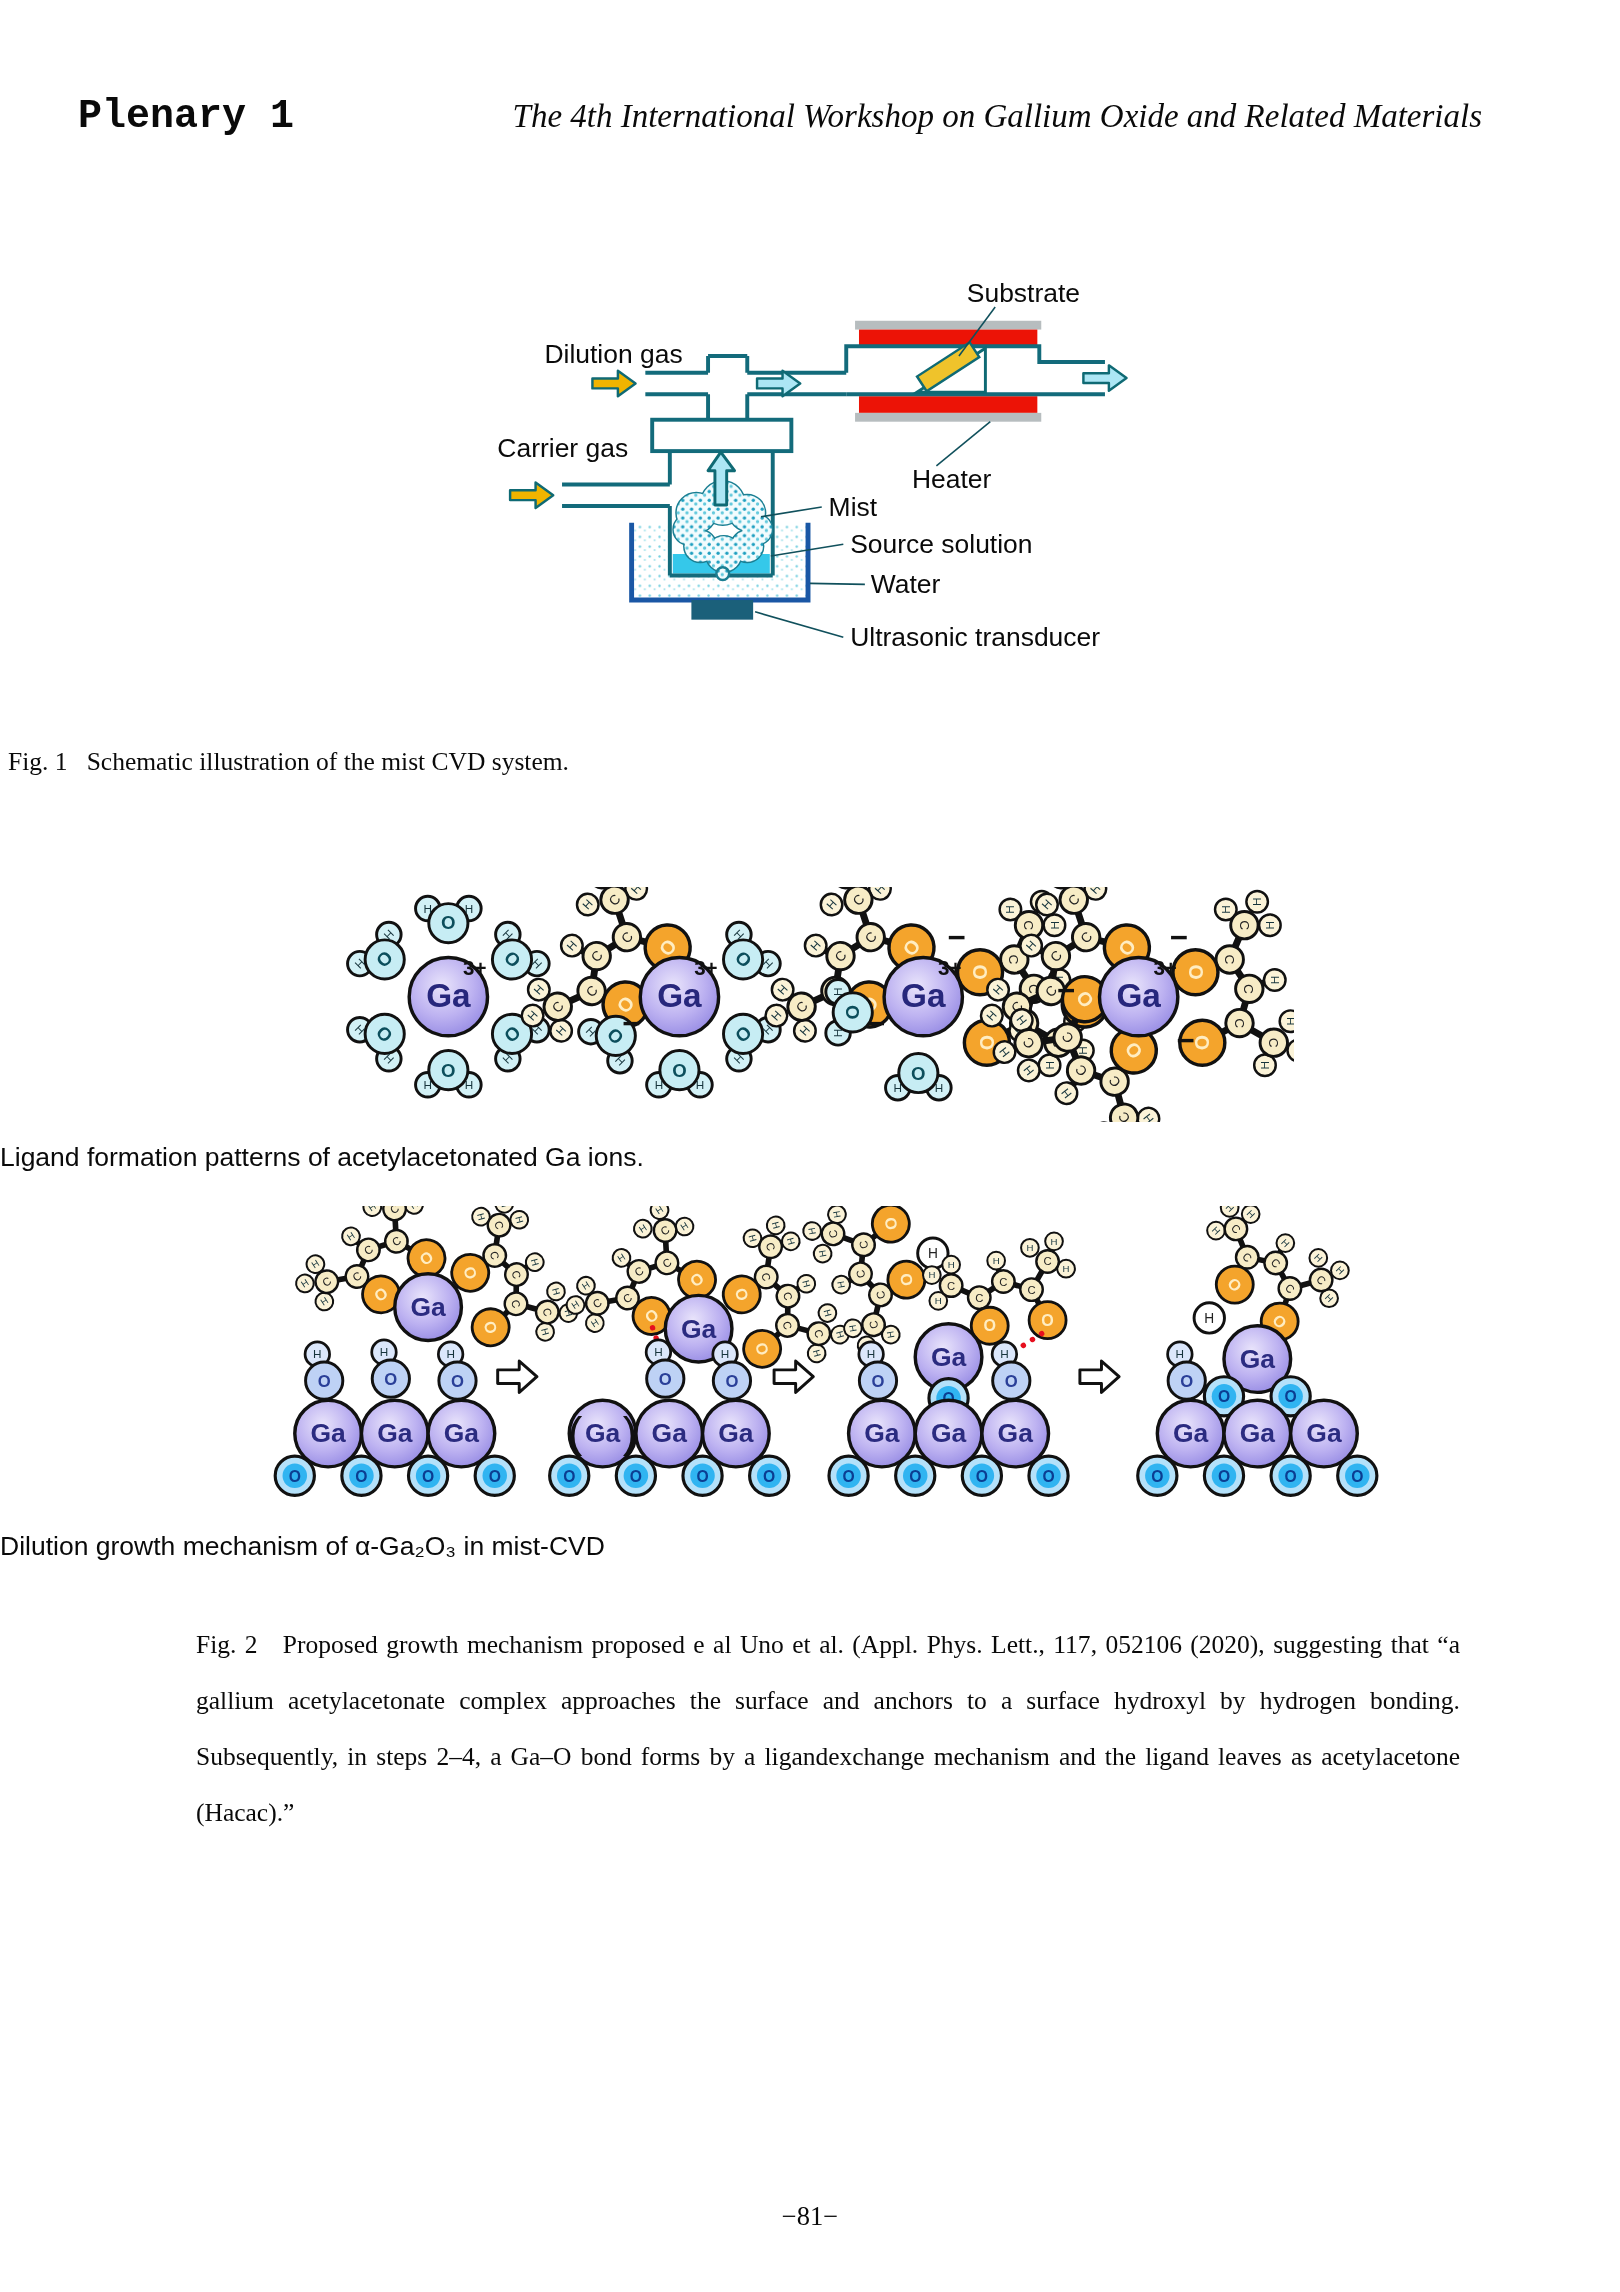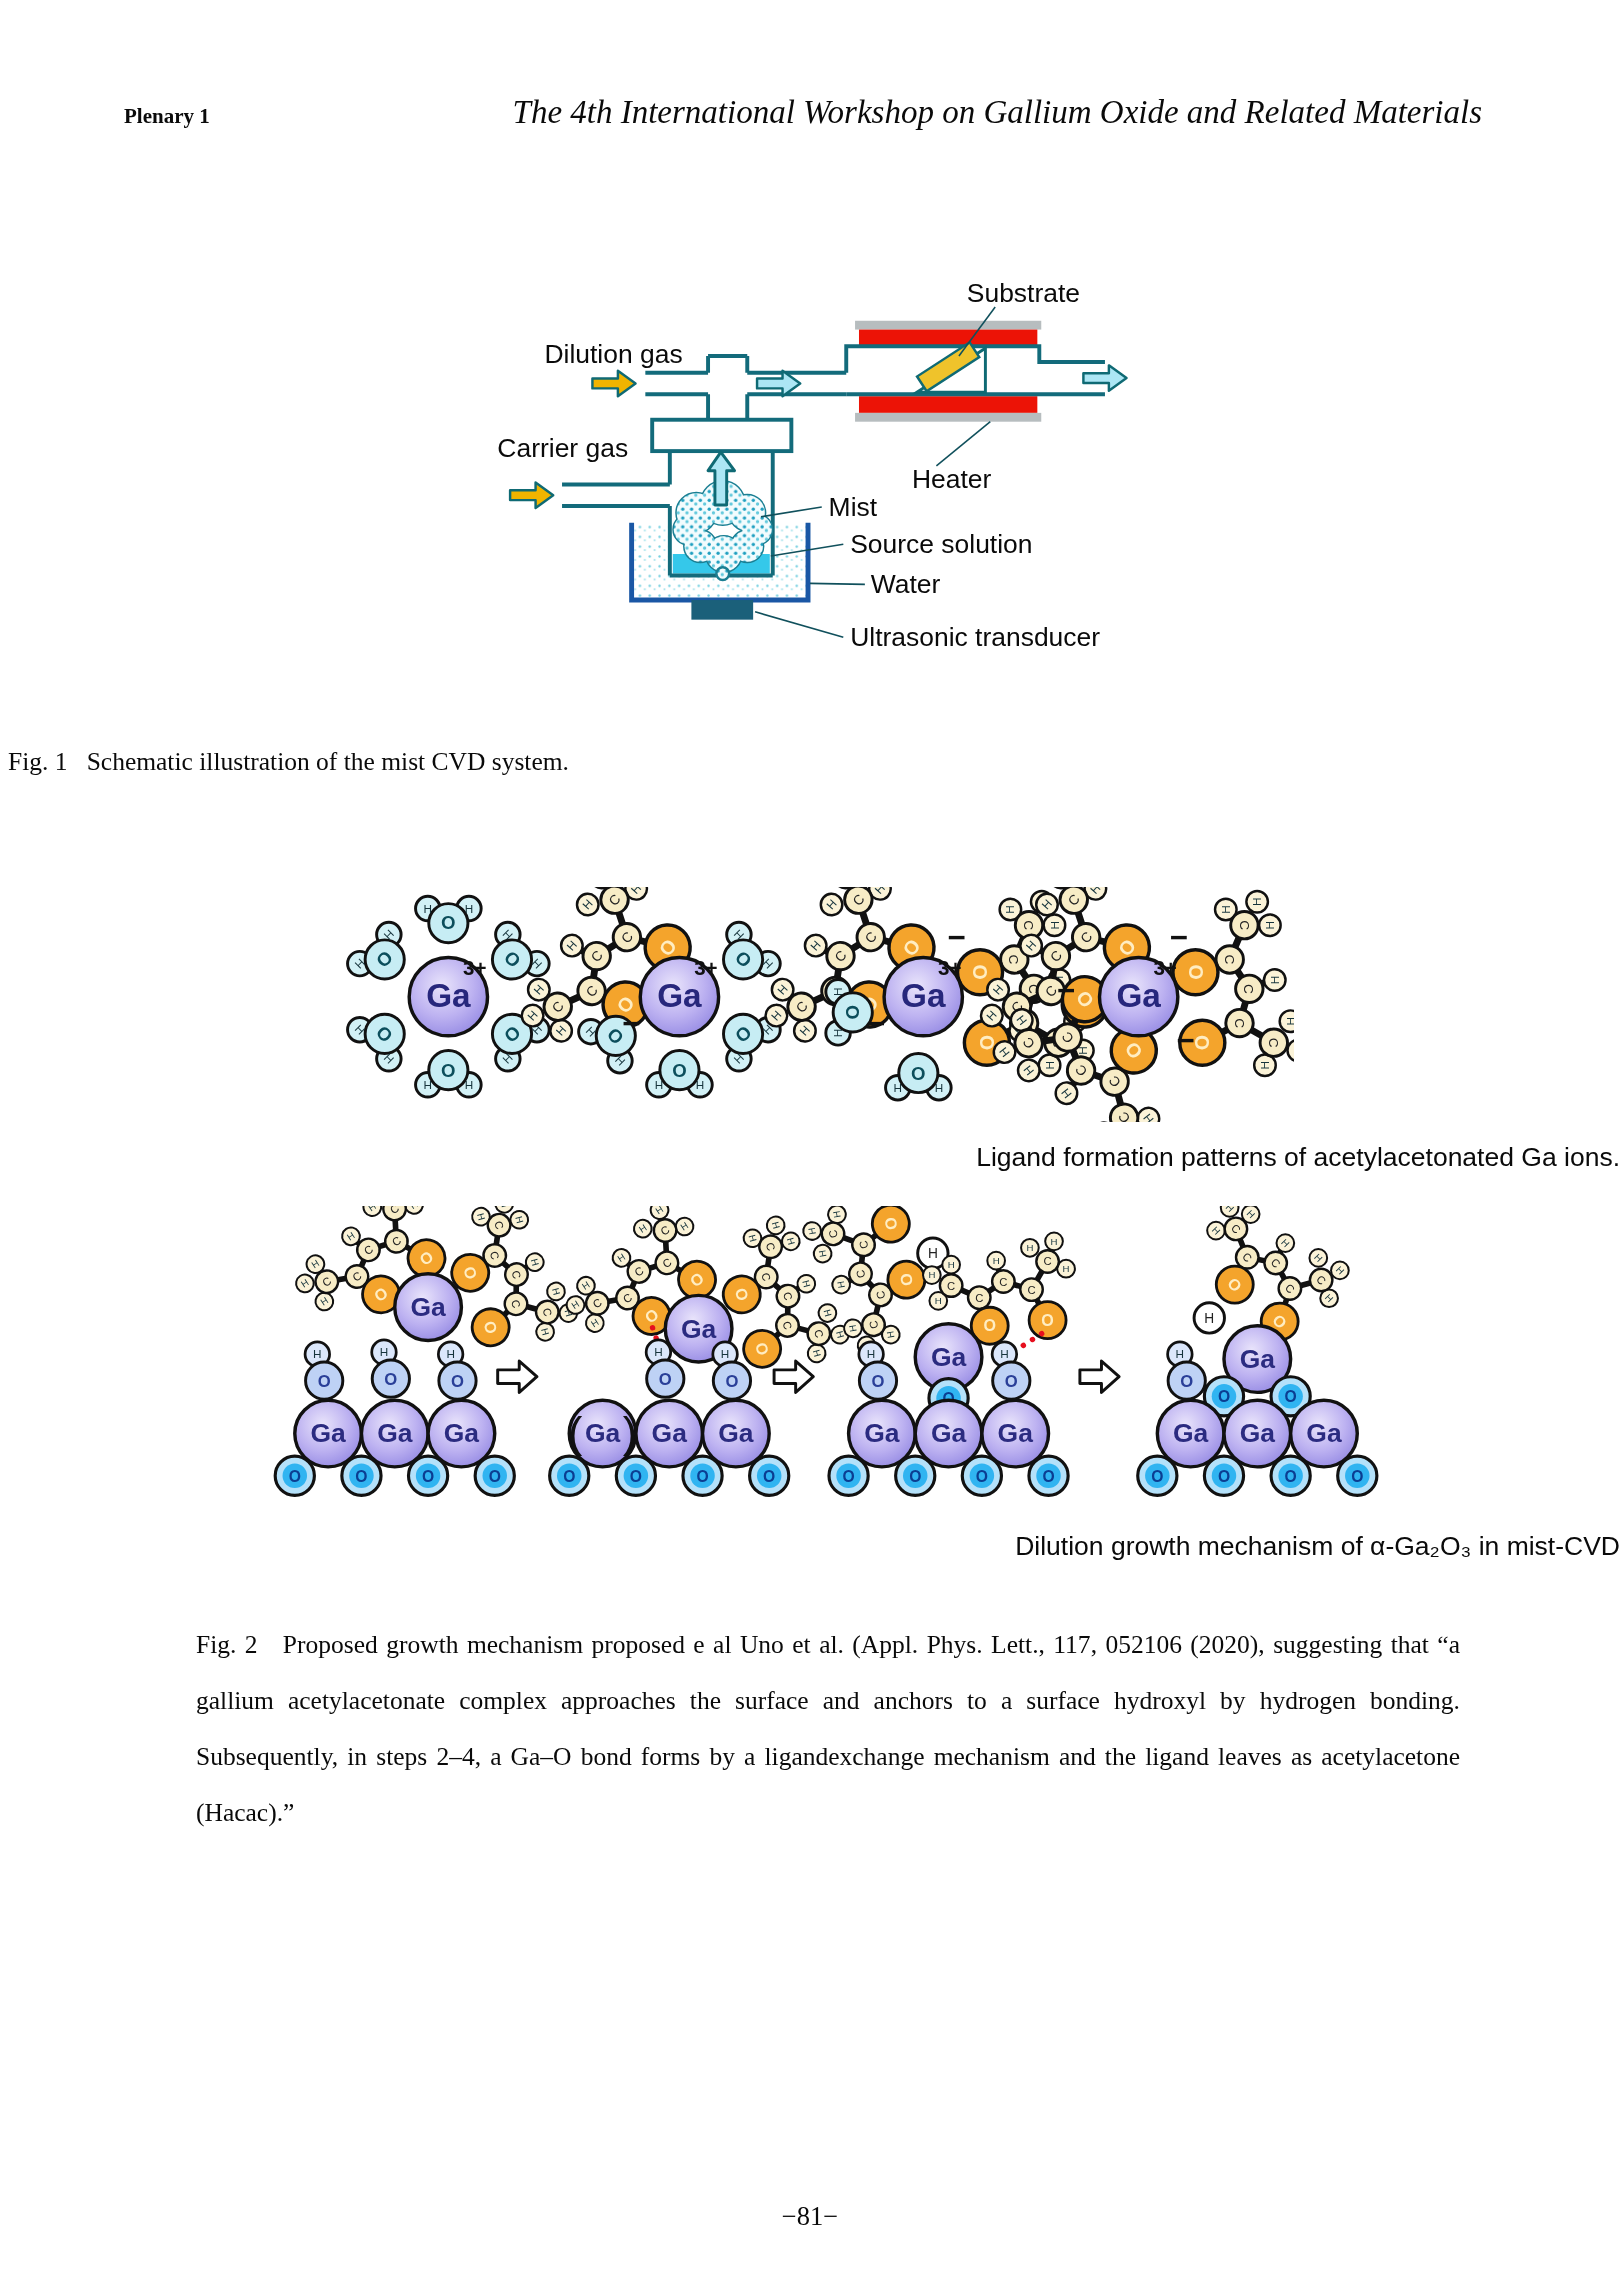--- a/index.html
+++ b/index.html
@@ -1,24 +1,24 @@
 <!DOCTYPE html>
 <html><head>
 <meta charset="utf-8">
 <style>
   html,body{margin:0;padding:0;background:#888;}
   .page{position:relative;width:1620px;height:2293px;background:#ffffff;overflow:hidden;
         font-family:"Liberation Serif",serif;color:#0a0a0a;}
   .hdr{position:absolute;top:94px;left:78px;width:1404px;display:flex;
        justify-content:space-between;align-items:baseline;}
-  .hdr-left{font-family:Liberation Serif, serif;font-weight:bold;font-size:21px;margin-left:46px;}
+  .hdr-left{font-family:Liberation Mono, monospace;font-weight:bold;font-size:40px;}
   .hdr-right{font-family:"Liberation Serif",serif;font-style:italic;font-size:33px;}
   .cap-serif{position:absolute;left:8px;width:100%;text-align:left;
              font:25.5px "Liberation Serif",serif;}
-  .cap-sans{position:absolute;left:0;width:100%;text-align:right;
+  .cap-sans{position:absolute;left:0;width:100%;text-align:left;
             font:26.5px "Liberation Sans",sans-serif;}
   .fig2text{position:absolute;left:196px;top:1617px;width:1264px;
             font:25.5px "Liberation Serif",serif;line-height:56px;text-align:justify;}
   .fig2text b{font-weight:normal;}
   .pageno{position:absolute;left:0;top:2201px;width:100%;text-align:center;
           font:26.5px "Liberation Serif",serif;}
   svg.fig{position:absolute;}
   svg text{font-family:"Liberation Sans",sans-serif;}
   .lbl{font-size:27px;fill:#0a0a0a;}
   .tH{font-size:12px;fill:#16343c;text-anchor:middle;}

